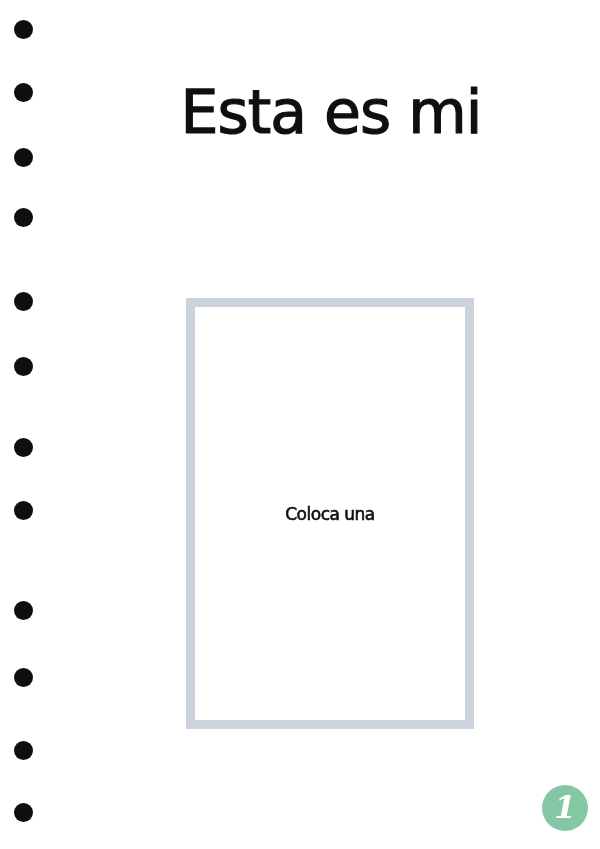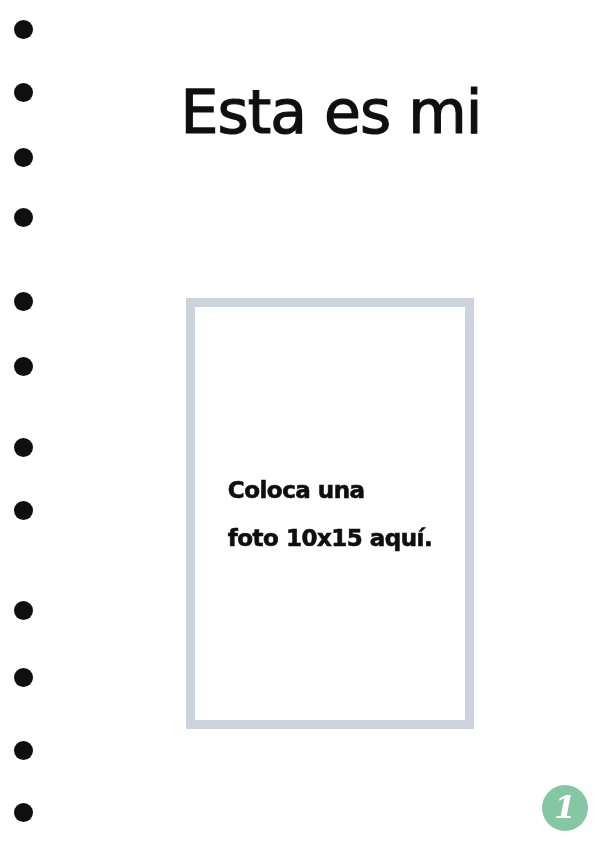--- a/index.html
+++ b/index.html
@@ -45,24 +45,24 @@
     position:absolute;
     left:186px;top:298px;
     width:270px;height:413px;
     border:9px solid var(--frame-border);
     background:var(--page-bg);
     display:flex;
     align-items:center;
     justify-content:center;
   }
   .placeholder-text{
-    text-align:left;
-    font-size:23px;
+    text-align:center;
+    font-size:17px;
     line-height:48px;
-    font-weight:700;
+    font-weight:400;
     color:var(--text-color);
     -webkit-text-stroke:0.6px var(--text-color);
     letter-spacing:-0.5px;
   }
   .placeholder-line{display:block;}
   
   .page-badge{
     position:absolute;
     left:542px;top:785px;
     width:46px;height:46px;
@@ -102,21 +102,20 @@
       <div class="binder-dot" style="top: 802.5px;"></div>
     </div>
 
   <h1 class="title">
     <span class="title-line">Esta es mi</span>
   </h1>
 
   <div class="photo-frame">
     <div class="placeholder-text">
       <span class="placeholder-line">Coloca una</span>
-      <span class="placeholder-line">foto 10x15 aquí.</span>
     </div>
   </div>
 
   <div class="page-badge">
     <span>1</span>
   </div>
 
 </div>
 
 </body></html>

